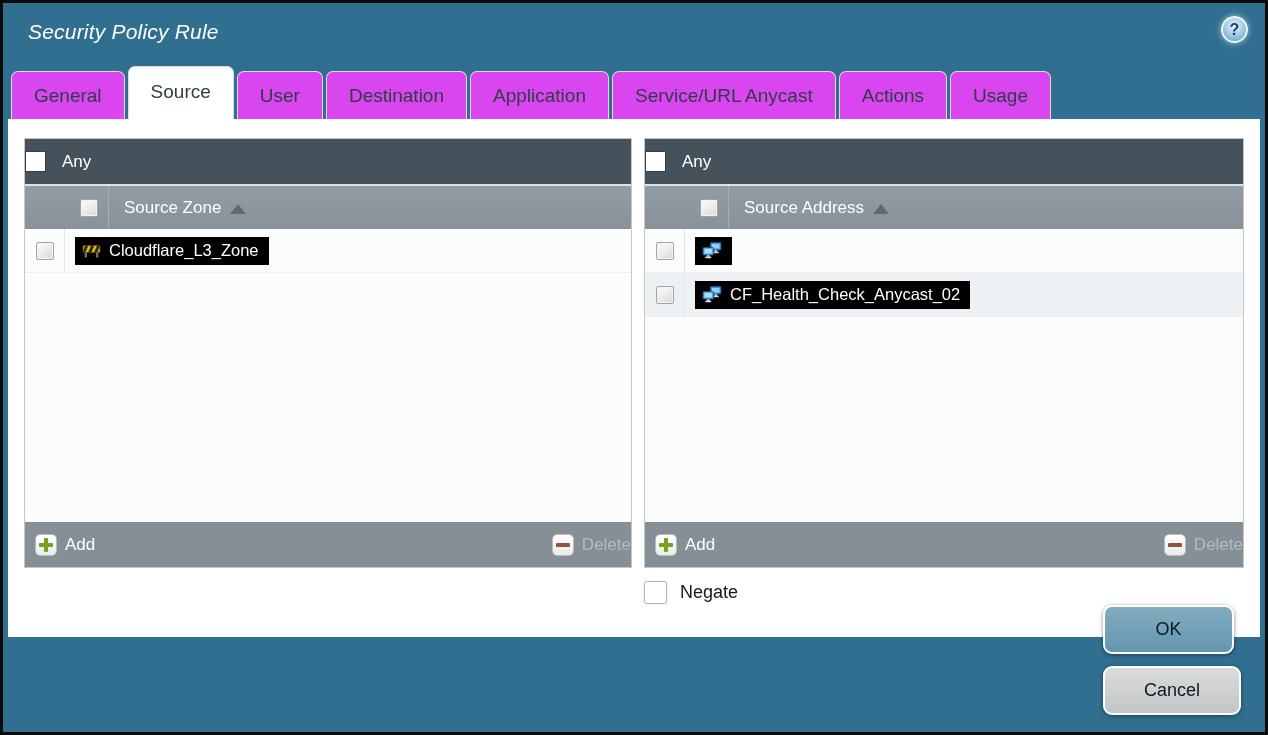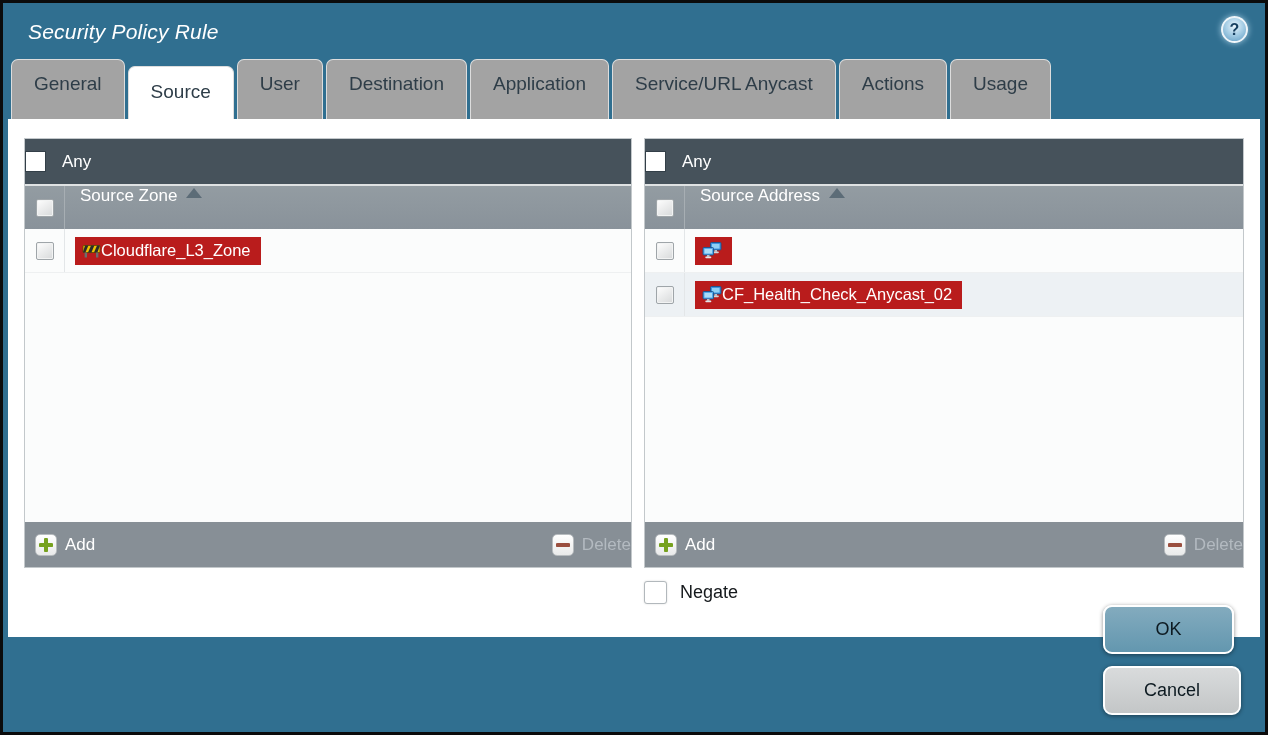--- a/index.html
+++ b/index.html
@@ -30,23 +30,23 @@
     display:flex; align-items:center; justify-content:center;
     cursor:pointer;
   }
 
   
   .tabs {
     position:absolute; top:63px; left:8px; height:53px;
     display:flex; align-items:flex-end; gap:3px; z-index:2;
   }
   .tab {
-    height:60px; line-height:48px;
+    height:48px; line-height:48px;
     padding:0 22px;
-    background:#a3a3a3;
+    background:#d946ef;
     color:#2e3d48; font-size:19px;
     border-radius:7px 7px 0 0;
     border:1px solid #dddddd; border-bottom:none;
     cursor:pointer; white-space:nowrap;
   }
   .tab.active {
     height:53px; line-height:50px;
     background:#ffffff; z-index:3;
   }
 
@@ -68,21 +68,21 @@
     height:45px; flex:0 0 45px;
     background:#46525b;
     display:flex; align-items:center; gap:16px; padding-left:0;
   }
   .any-label { color:#ffffff; font-size:17px; }
 
   .col-header {
     height:45px; flex:0 0 45px;
     background:linear-gradient(#939ca2,#89929a);
     border-top:2px solid #dfe2e3;
-    display:flex; 
+    display:flex; align-items:center;padding-left:44px;
   }
   .col-cb-cell {
     width:40px; align-self:stretch;
     display:flex; align-items:center; justify-content:center;
     border-right:1px solid #a7aeb3;
   }
   .col-label { color:#ffffff; font-size:17px; margin-left:15px; }
   .sort-asc {
     width:0; height:0; margin-left:9px; margin-top:2px;
     border-left:8px solid transparent;
@@ -96,22 +96,22 @@
     border-bottom:1px solid #eef0f1;
   }
   .row.alt { background:#edf1f4; }
   .row-cb-cell {
     width:40px; align-self:stretch;
     display:flex; align-items:center; justify-content:center;
     border-right:1px solid #e3e6e8;
   }
   .chip {
     margin-left:10px;
-    display:inline-flex; align-items:center; 
-    background:#b91c1c; color:#ffffff;
+    display:inline-flex; align-items:center; gap:8px;
+    background:#000000; color:#ffffff;
     font-size:16.5px; padding:3px 10px 4px 7px; height:28px;
     cursor:pointer;
   }
 
   .panel-toolbar {
     height:45px; flex:0 0 45px;
     background:#878f96;
     display:flex; align-items:center; gap:28px; padding-left:10px;justify-content:space-between;
   }
   .tool-btn { display:flex; align-items:center; gap:8px; cursor:pointer; }

